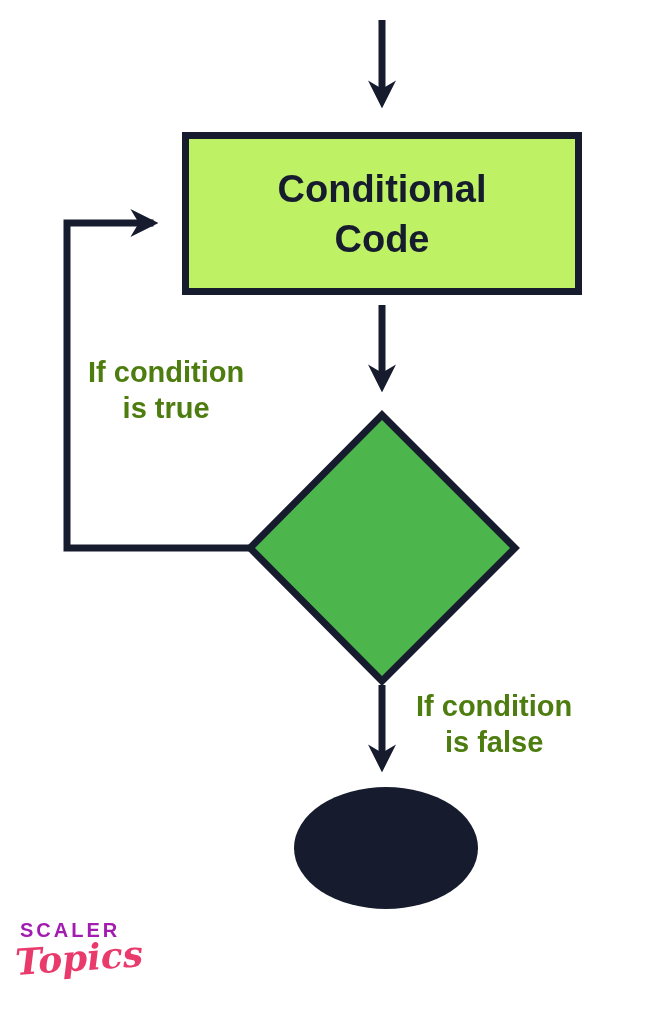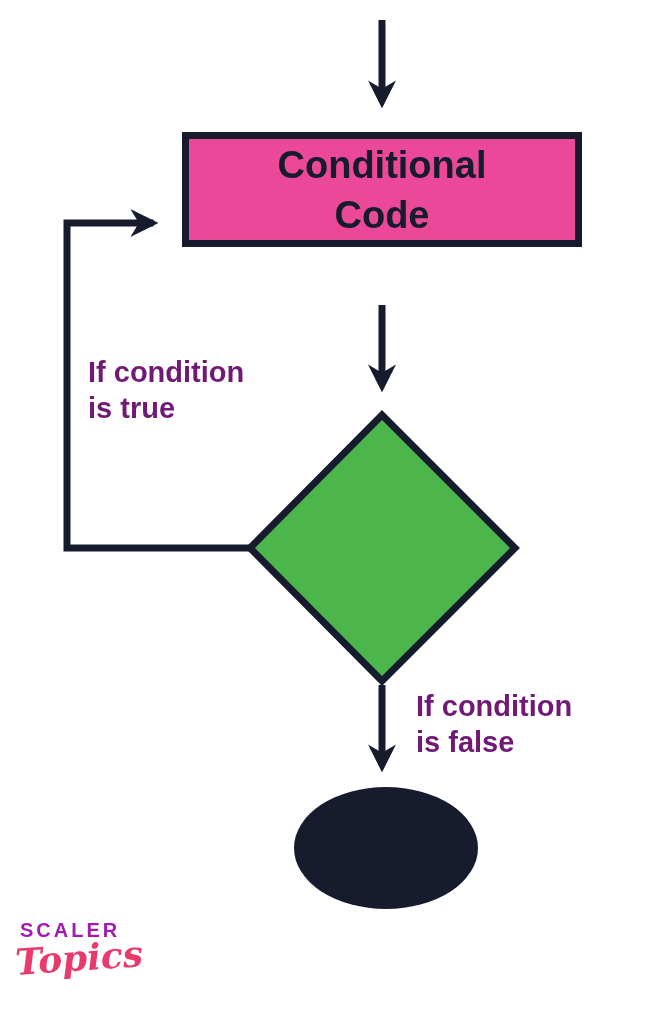--- a/index.html
+++ b/index.html
@@ -27,48 +27,48 @@
     color: #161C2E;
     font-weight: bold;
     text-align: center;
     white-space: pre-line;
   }
   .process-box {
     position: absolute;
     left: 182px;
     top: 132px;
     width: 400px;
-    height: 115px;
+    height: 163px;
     box-sizing: border-box;
-    background: #ec4899;
+    background: #bef264;
     border: 7px solid #161C2E;
     display: flex;
     align-items: center;
     justify-content: center;
   }
   .process-box .node-label {
     position: static;
     font-size: 38px;
     line-height: 50px;
   }
   .decision-label {
     left: 282px;
     top: 517px;
     width: 200px;
     font-size: 25px;
     line-height: 31px;
   }
   .edge-label {
     position: absolute;
-    color: #701a75;
+    color: #4d7c0f;
     font-weight: bold;
     font-size: 29px;
     line-height: 36px;
     white-space: pre-line;
-    text-align: left;
+    text-align: center;
   }
   .edge-label.true-label {
     left: 88px;
     top: 354px;
   }
   .edge-label.false-label {
     left: 416px;
     top: 688px;
   }
   .end-ellipse {

